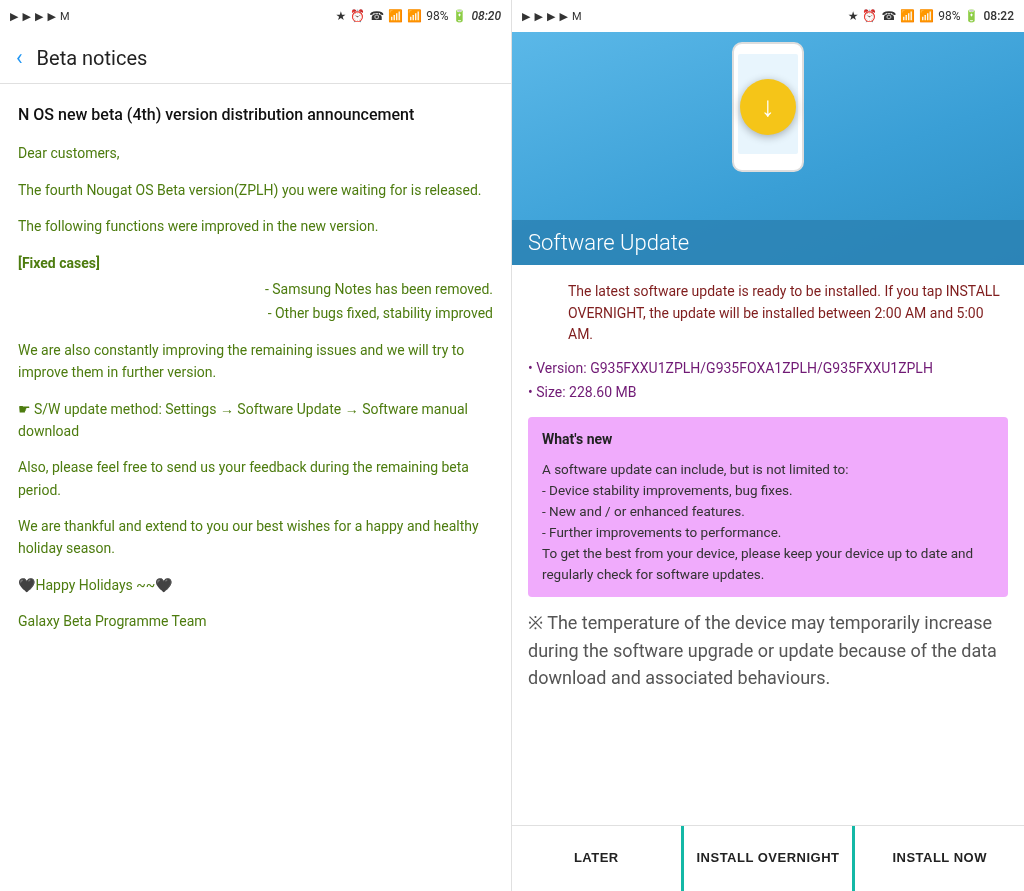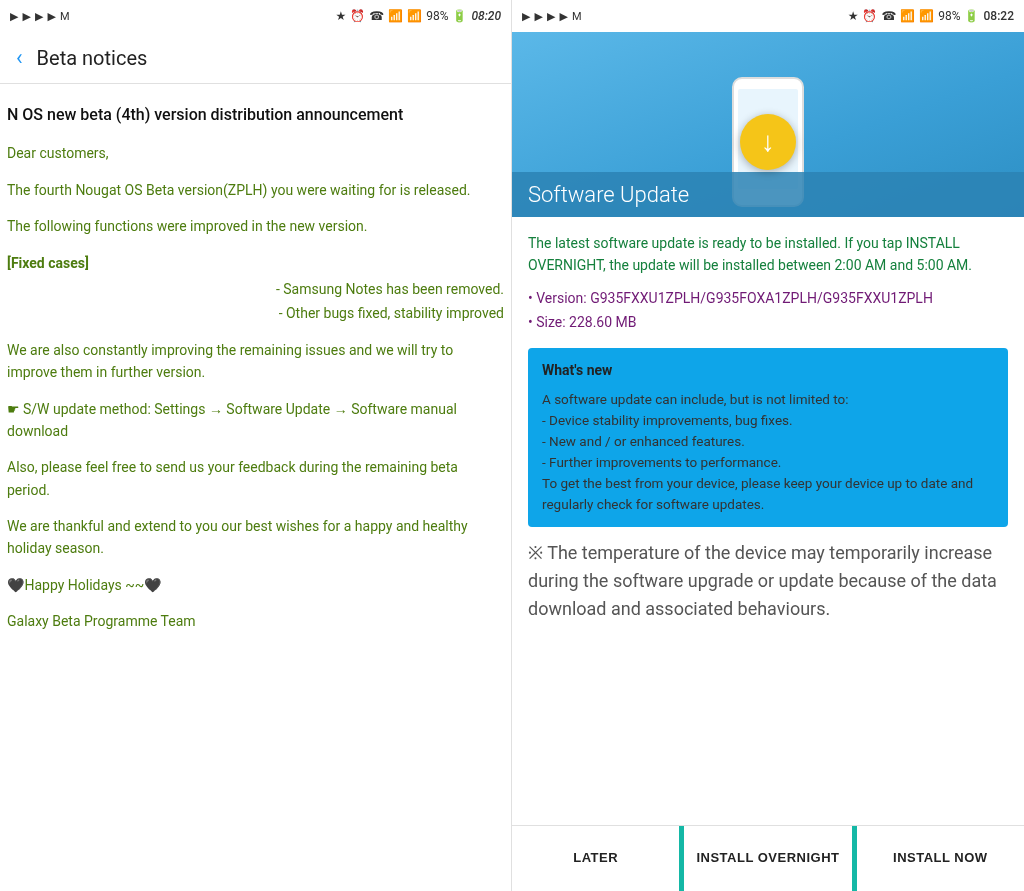--- a/index.html
+++ b/index.html
@@ -61,21 +61,21 @@
       cursor: pointer;
     }
 
     .header-title {
       font-size: 20px;
       font-weight: 400;
       color: #222;
     }
 
     .left-content {
-      padding: 20px 7px;
+      padding: 20px 18px;
       overflow-y: auto;
       flex: 1;
       font-size: 14px;
       line-height: 1.6;
       color: #333;
     }
 
     .left-content h2 {
       font-size: 16px;
       font-weight: 500;
@@ -141,23 +141,23 @@
 
     .status-bar-right .icons-right {
       display: flex;
       gap: 4px;
       align-items: center;
       font-size: 12px;
     }
 
     .update-hero {
       background: linear-gradient(160deg, #5bb8e8 0%, #3a9fd6 60%, #2d8fc4 100%);
-      height: 185px;
-      display: flex;
-      align-items: flex-end;
+      height: 233px;
+      display: flex;
+      align-items: flex-start;
       justify-content: center;
       position: relative;
       overflow: hidden;
     }
 
     .phone-illustration {
       position: relative;
       width: 100px;
       height: 150px;
     }
@@ -230,35 +230,36 @@
       padding: 16px;
       overflow-y: auto;
       font-size: 14px;
       color: #333;
       line-height: 1.55;
     }
 
     .update-description {
       margin-bottom: 12px;
       font-size: 14px;
-      color: #15803d;
+      color: #7f1d1d;
+      margin-left: 40px;
     }
 
     .version-info {
       margin-bottom: 14px;
     }
 
     .version-info p {
       font-size: 14px;
       color: #701a75;
       margin-bottom: 2px;
     }
 
     .whats-new-box {
-      background: #0ea5e9;
+      background: #f0abfc;
       border-radius: 4px;
       padding: 12px 14px;
       margin-bottom: 8px;
     }
 
     .whats-new-title {
       font-weight: bold;
       font-size: 14px;
       margin-bottom: 8px;
       color: #222;
@@ -285,21 +286,21 @@
     }
 
     .action-btn {
       flex: 1;
       border: none;
       background: #fff;
       font-size: 13px;
       font-weight: 600;
       color: #222;
       cursor: pointer;
-      border-right: 5px solid #14b8a6;
+      border-right: 3px solid #14b8a6;
       text-transform: uppercase;
       letter-spacing: 0.5px;
       padding: 10px 8px;
       line-height: 1.3;
     }
 
     .action-btn:last-child {
       border-right: none;
     }
   </style>

